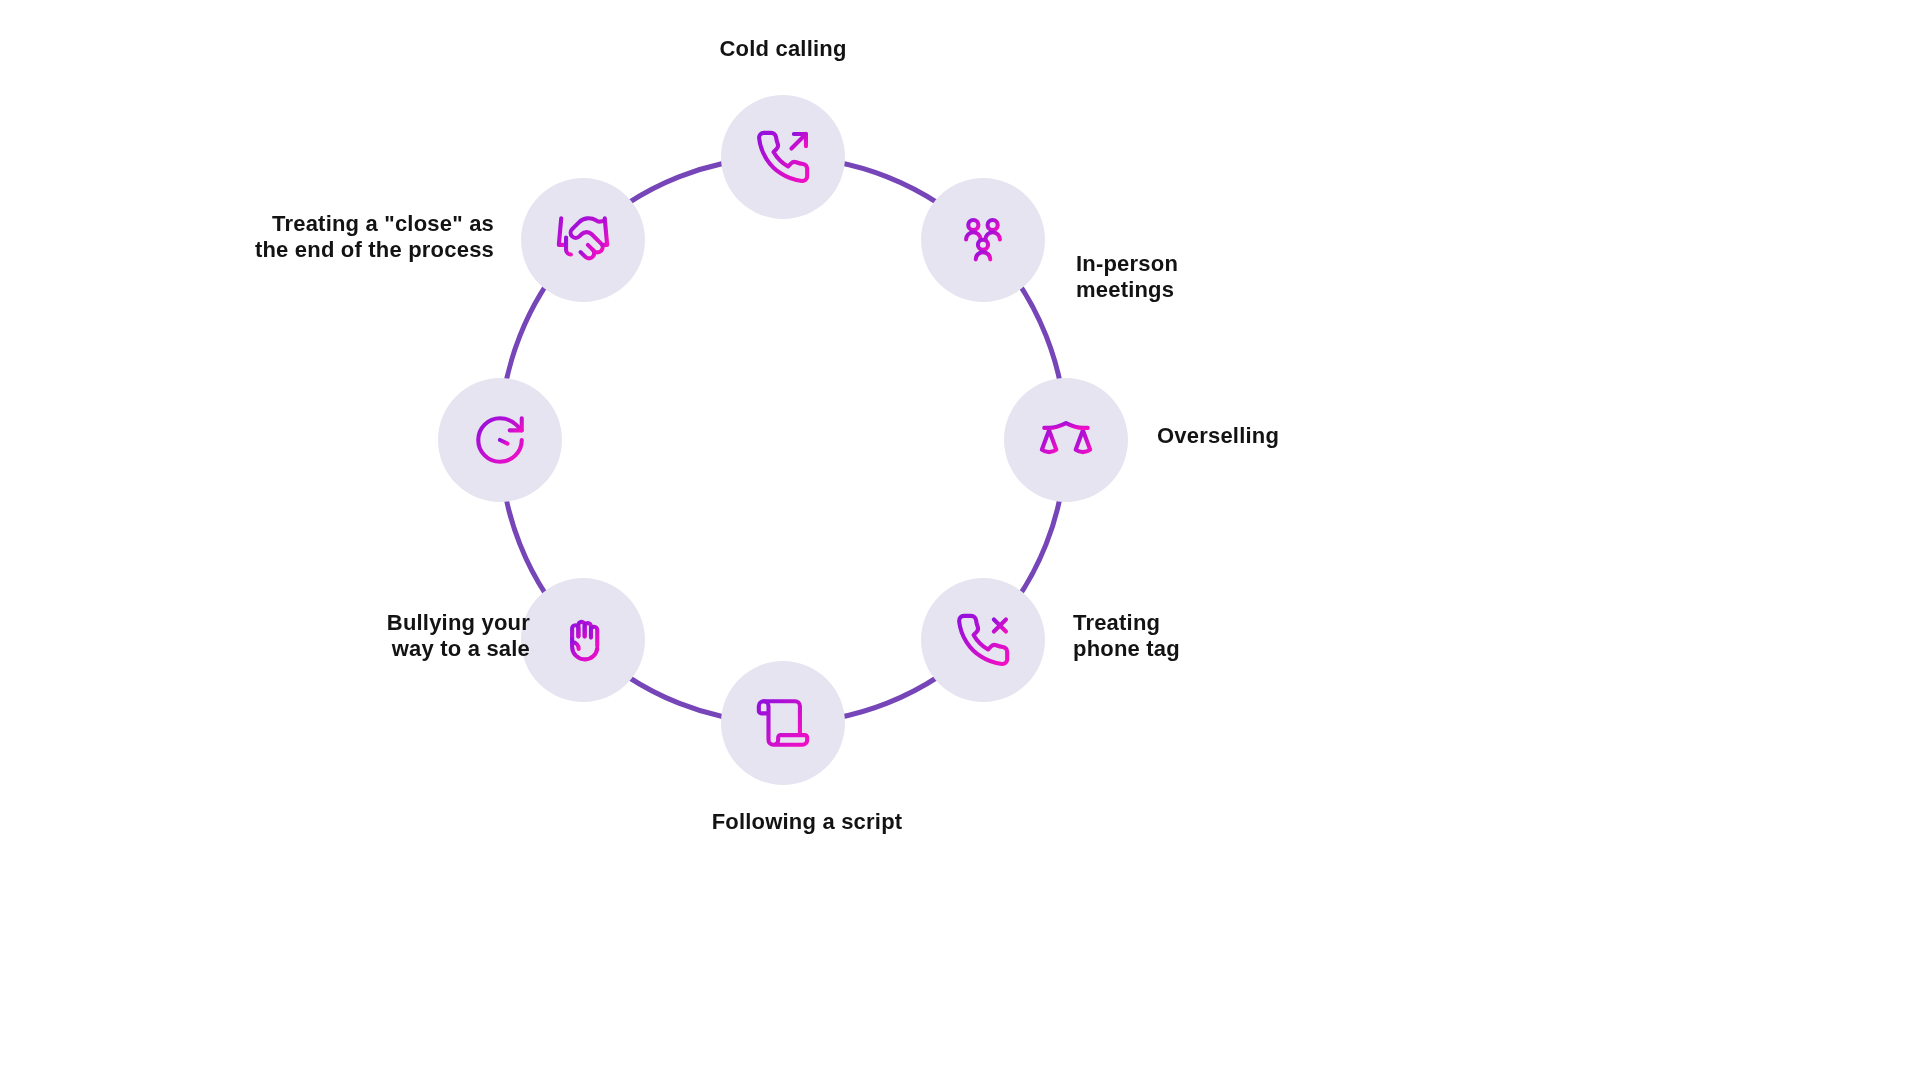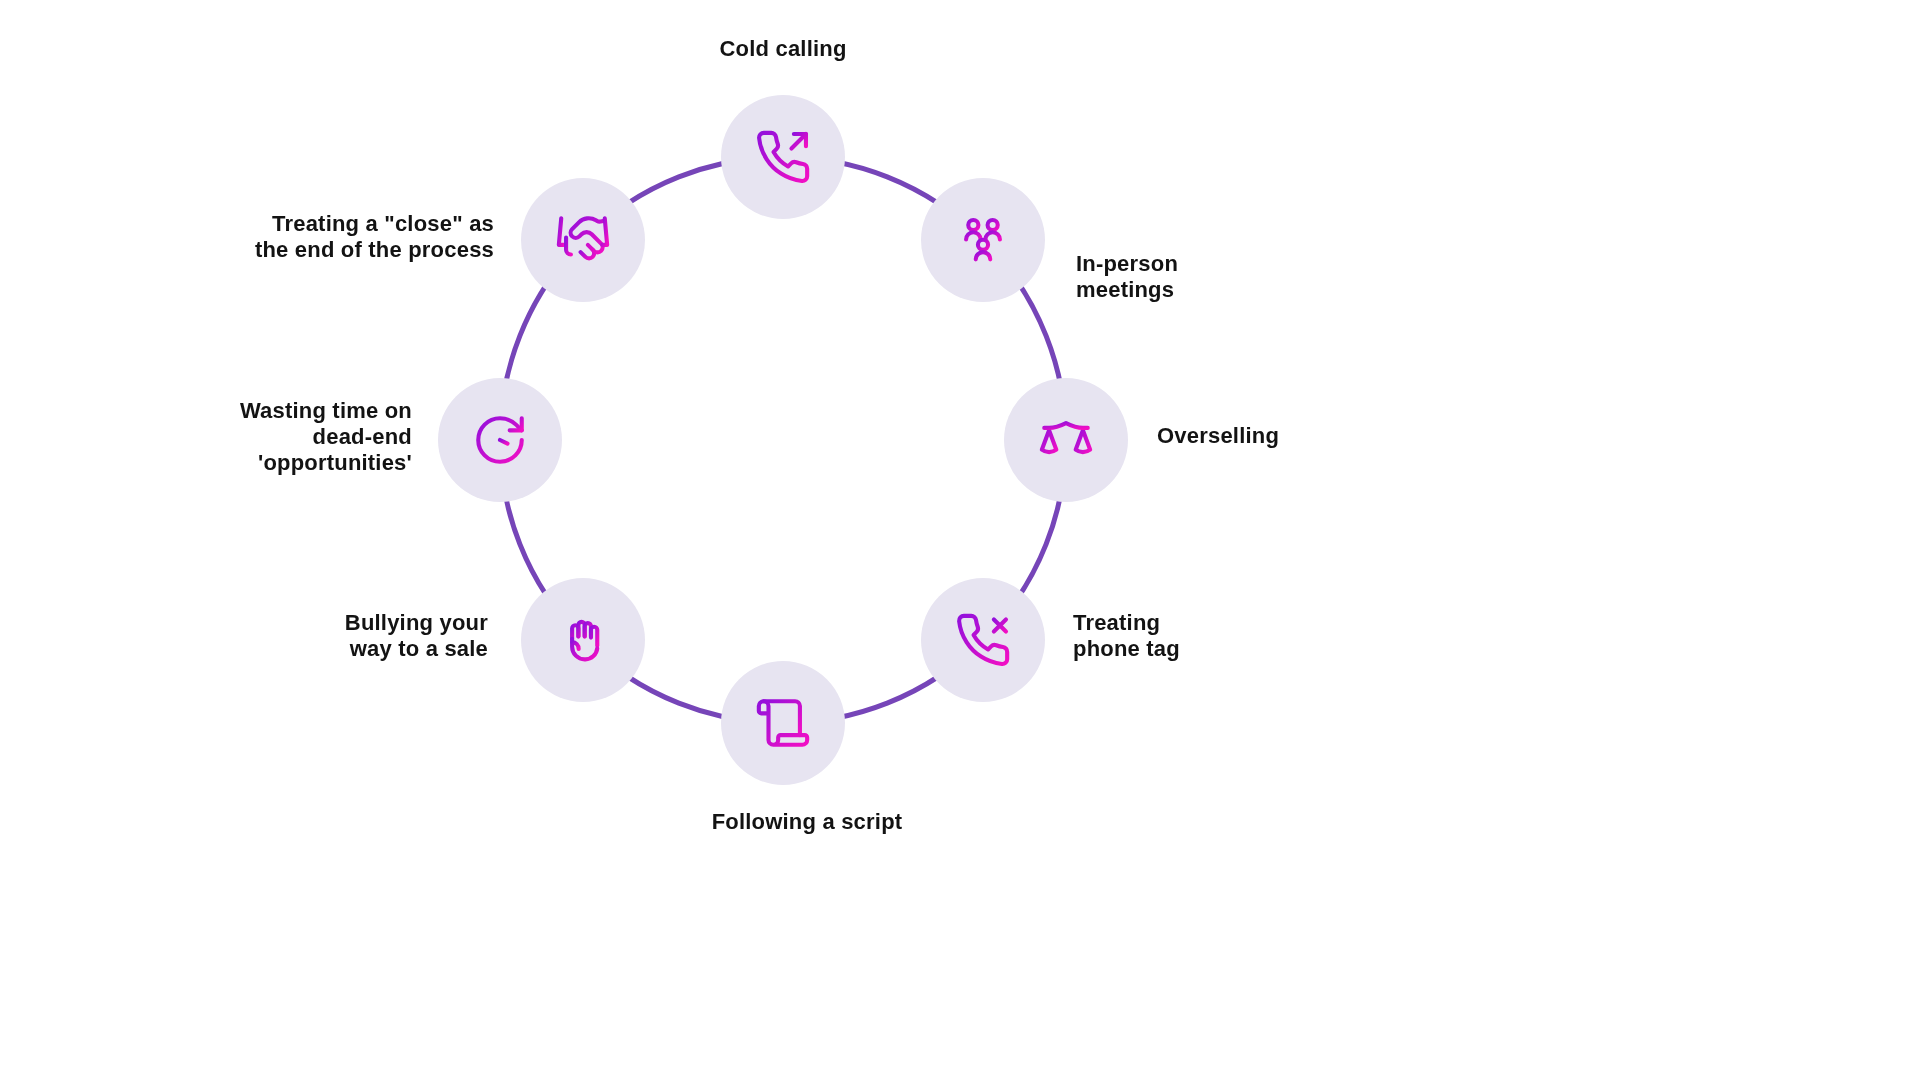--- a/index.html
+++ b/index.html
@@ -128,40 +128,37 @@
       </linearGradient>
         </defs>
       <path d="M7.5 11.5V7.2a1.3 1.3 0 0 1 2.6 0v3.3"></path>
       <path d="M10.1 10.5V5.8a1.3 1.3 0 0 1 2.6 0v4.7"></path>
       <path d="M12.7 10.5V6.3a1.3 1.3 0 0 1 2.6 0v4.2"></path>
       <path d="M15.3 11V7.8a1.3 1.3 0 0 1 2.6 0v6.6"></path>
       <path d="M7.5 11.5v3.3a5.2 5.2 0 0 0 5.2 5.2h.3a5.1 5.1 0 0 0 4.9-4.6"></path>
       <path d="M7.5 12.9c1.6.1 2.7 1.2 2.7 2.8"></path>
     </svg>
   </div>
-  <div class="label right" style="right:1432px; top:610px;">Bullying your
+  <div class="label right" style="right:1390px; top:610px;">Bullying your
 way to a sale</div>
 
   <div class="node" style="left:438px; top:378px;">
     <svg viewBox="0 0 24 24" fill="none" stroke="url(#g6)" stroke-width="1.7" stroke-linecap="round" stroke-linejoin="round">
       <defs>
           <linearGradient id="g6" x1="0" y1="0" x2="1" y2="1">
         <stop offset="0" style="stop-color:var(--grad1,#9210dc)"></stop>
             <stop offset="1" style="stop-color:var(--grad2,#f30fc4)"></stop>
       </linearGradient>
         </defs>
       <path d="M21 12a9 9 0 1 1-9-9c2.52 0 4.93 1 6.74 2.74L21 8"></path>
       <path d="M21 3v5h-5"></path>
       <path d="M12 12V8.6"></path>
       <path d="m12 12 3.1 1.5"></path>
     </svg>
   </div>
-  <div class="label right" style="right:1508px; top:398px;">Wasting time on
-dead-end
-'opportunities'</div>
 
   <div class="node" style="left:521px; top:178px;">
     <svg viewBox="0 0 24 24" fill="none" stroke="url(#g7)" stroke-width="1.7" stroke-linecap="round" stroke-linejoin="round">
       <defs>
           <linearGradient id="g7" x1="0" y1="0" x2="1" y2="1">
         <stop offset="0" style="stop-color:var(--grad1,#9210dc)"></stop>
             <stop offset="1" style="stop-color:var(--grad2,#f30fc4)"></stop>
       </linearGradient>
         </defs>
       <path d="m11 17 2 2a1 1 0 1 0 3-3"></path>

